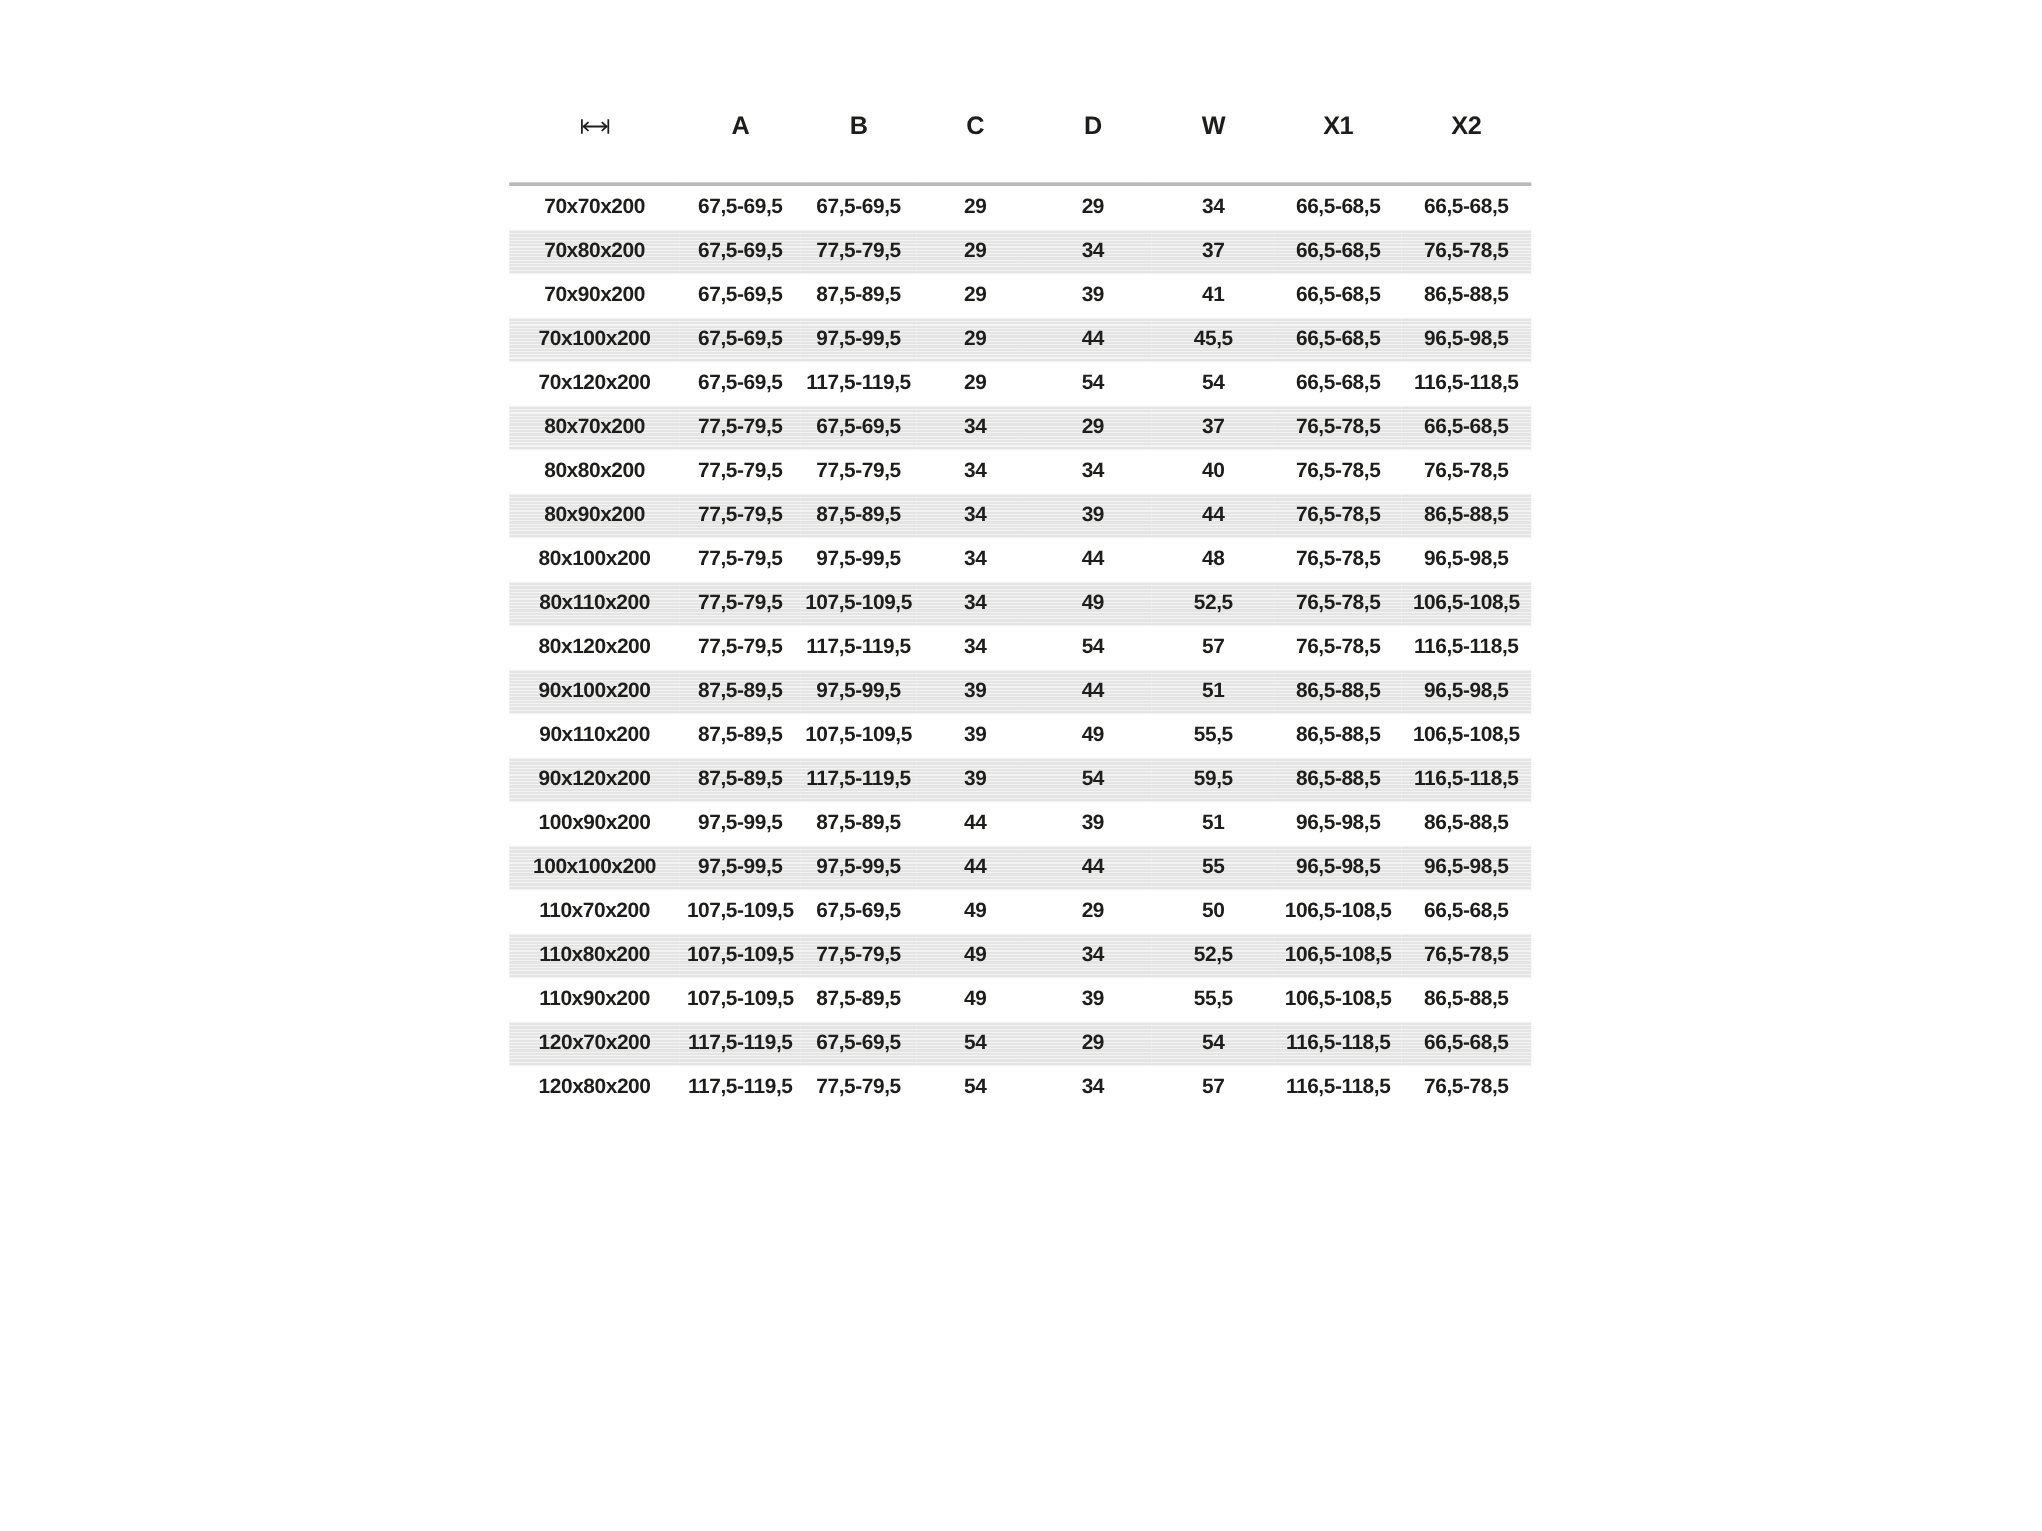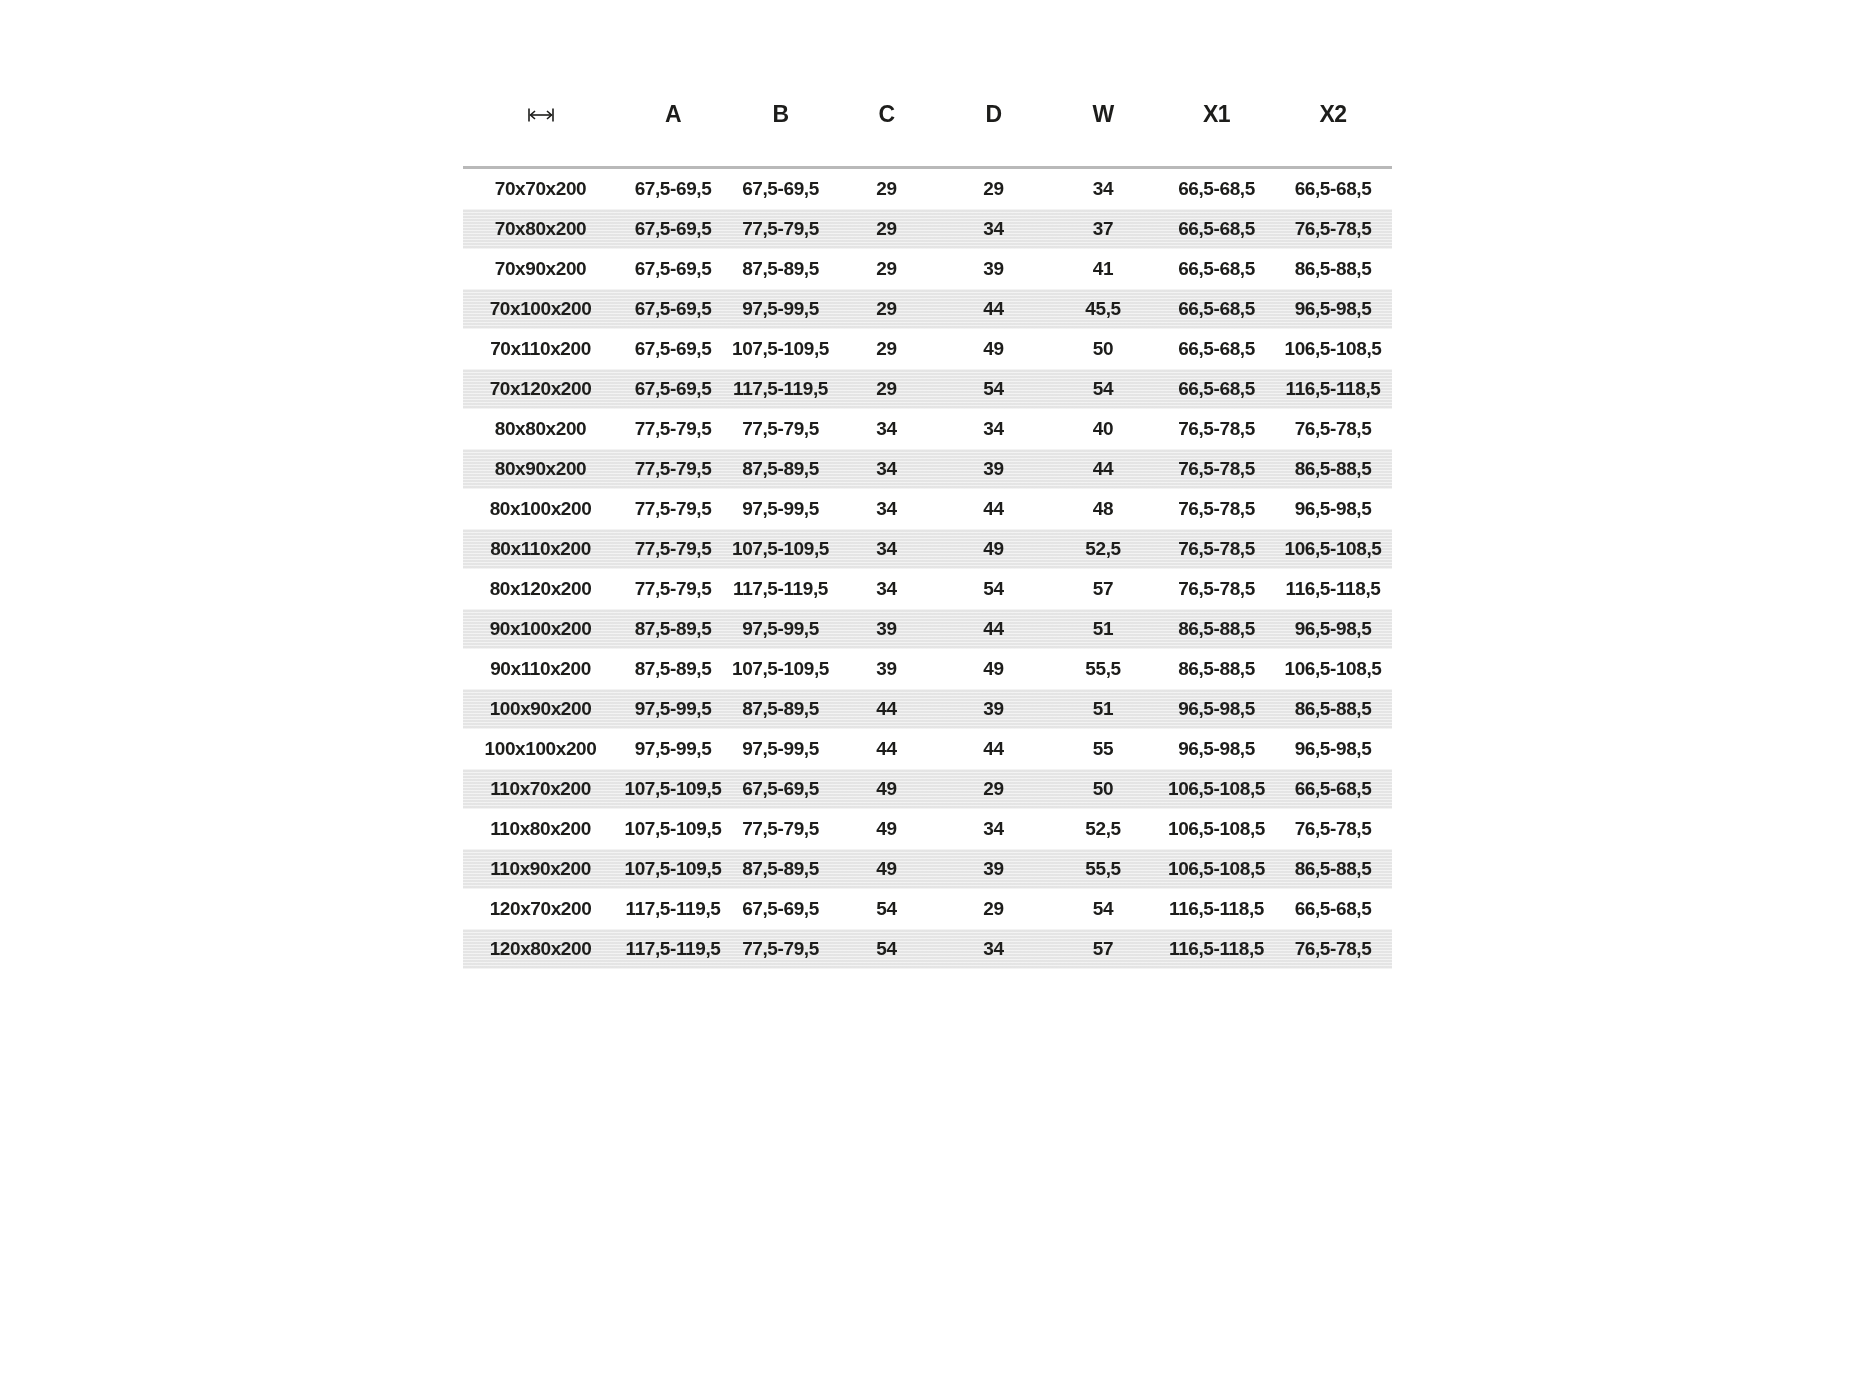--- a/index.html
+++ b/index.html
@@ -134,40 +134,40 @@
           <td>70x100x200</td>
           <td>67,5-69,5</td>
           <td>97,5-99,5</td>
           <td>29</td>
           <td>44</td>
           <td>45,5</td>
           <td>66,5-68,5</td>
           <td>96,5-98,5</td>
         </tr>
         <tr>
-          <td>70x110x200</td>
-          <td>67,5-69,5</td>
-          <td>107,5-109,5</td>
-          <td>29</td>
-          <td>49</td>
-          <td>50</td>
-          <td>66,5-68,5</td>
-          <td>106,5-108,5</td>
-        </tr>
-        <tr>
           <td>70x120x200</td>
           <td>67,5-69,5</td>
           <td>117,5-119,5</td>
           <td>29</td>
           <td>54</td>
           <td>54</td>
           <td>66,5-68,5</td>
           <td>116,5-118,5</td>
         </tr>
         <tr>
+          <td>80x70x200</td>
+          <td>77,5-79,5</td>
+          <td>67,5-69,5</td>
+          <td>34</td>
+          <td>29</td>
+          <td>37</td>
+          <td>76,5-78,5</td>
+          <td>66,5-68,5</td>
+        </tr>
+        <tr>
           <td>80x80x200</td>
           <td>77,5-79,5</td>
           <td>77,5-79,5</td>
           <td>34</td>
           <td>34</td>
           <td>40</td>
           <td>76,5-78,5</td>
           <td>76,5-78,5</td>
         </tr>
         <tr>
@@ -222,20 +222,30 @@
         </tr>
         <tr>
           <td>90x110x200</td>
           <td>87,5-89,5</td>
           <td>107,5-109,5</td>
           <td>39</td>
           <td>49</td>
           <td>55,5</td>
           <td>86,5-88,5</td>
           <td>106,5-108,5</td>
+        </tr>
+        <tr>
+          <td>90x120x200</td>
+          <td>87,5-89,5</td>
+          <td>117,5-119,5</td>
+          <td>39</td>
+          <td>54</td>
+          <td>59,5</td>
+          <td>86,5-88,5</td>
+          <td>116,5-118,5</td>
         </tr>
         <tr>
           <td>100x90x200</td>
           <td>97,5-99,5</td>
           <td>87,5-89,5</td>
           <td>44</td>
           <td>39</td>
           <td>51</td>
           <td>96,5-98,5</td>
           <td>86,5-88,5</td>

